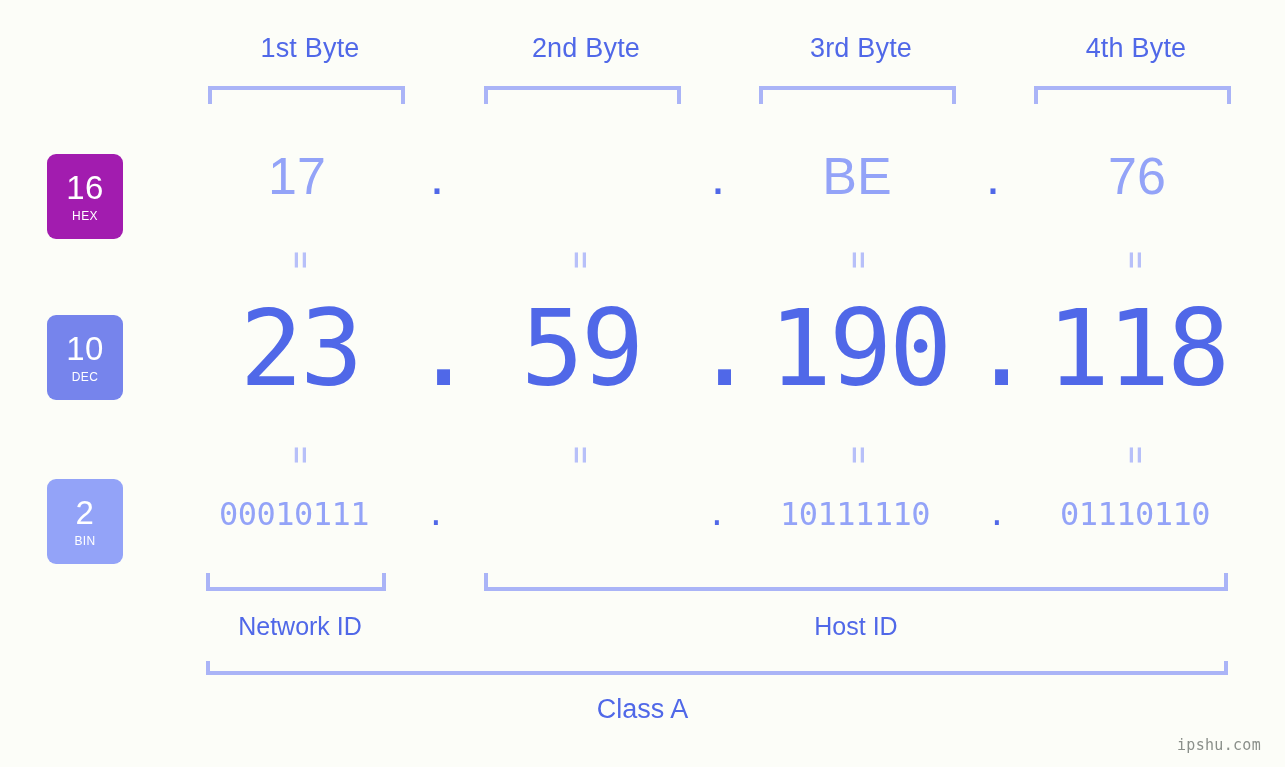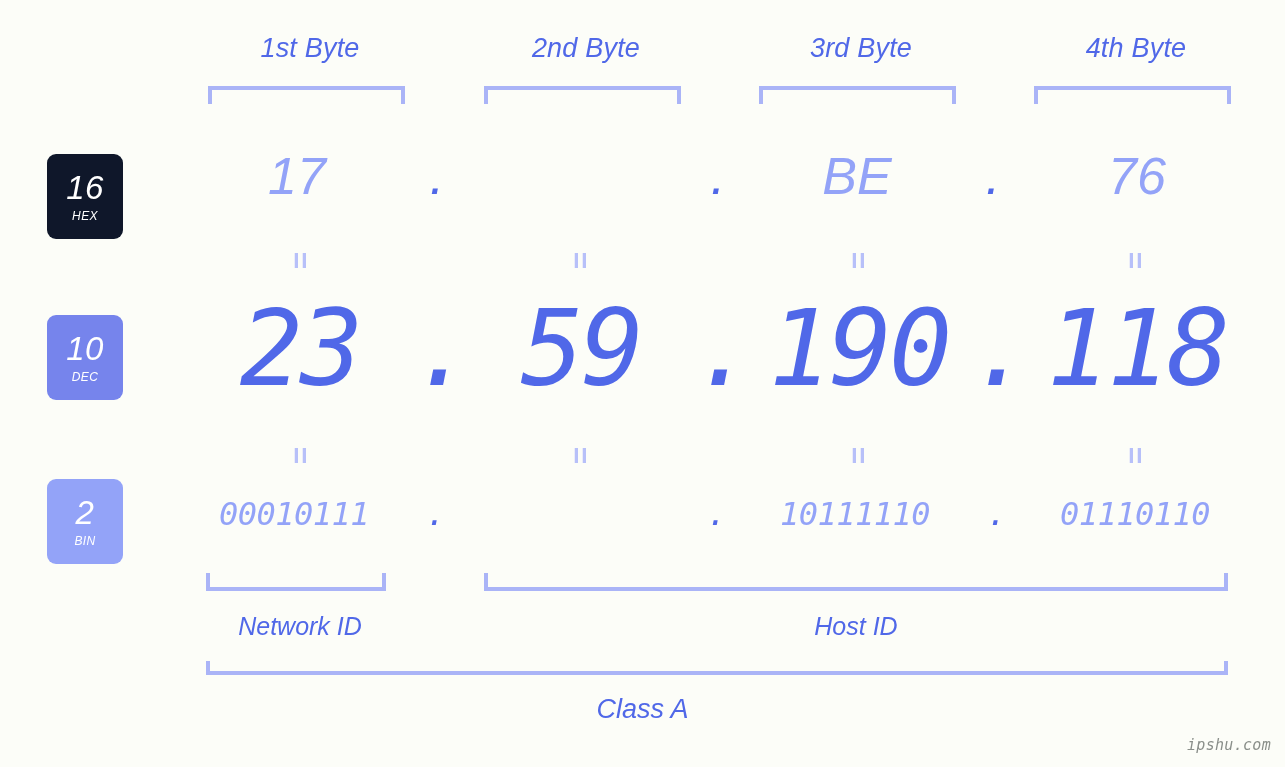--- a/index.html
+++ b/index.html
@@ -12,21 +12,20 @@
     background: #fcfdf8;
     font-family: "Liberation Sans", sans-serif;
     overflow: hidden;
     position: relative;
   }
 
   #stage {
     position: relative;
     width: 1285px;
     height: 767px;
-    font-style: italic;
   }
 
   
   .byte-label {
     position: absolute;
     top: 33px;
     width: 260px;
     text-align: center;
     font-size: 27px;
     color: #5068e8;
@@ -75,21 +74,21 @@
     font-size: 33px;
     font-weight: 400;
     letter-spacing: 0.5px;
   }
   .badge .name {
     font-size: 12px;
     font-weight: 400;
     margin-top: 6px;
     letter-spacing: 0.4px;
   }
-  #badge-hex { top: 154px;  height: 85px; background: #0f172a; }
+  #badge-hex { top: 154px;  height: 85px; background: #a21caf; }
   #badge-dec { top: 315px;  height: 85px; background: #7684ec; }
   #badge-bin { top: 479px;  height: 85px; background: #93a3f8; }
 
   
   .cell {
     position: absolute;
     text-align: center;
     white-space: nowrap;
   }
 
@@ -193,21 +192,21 @@
     width: 1285px;
     text-align: center;
     font-size: 27px;
     color: #5068e8;
     font-family: "Liberation Sans", sans-serif;
   }
 
   
   #watermark {
     position: absolute;
-    right: 14px;
+    right: 24px;
     bottom: 13px;
     font-size: 15px;
     color: #8a8f8a;
     font-family: "DejaVu Sans Mono", monospace;
     letter-spacing: 0.3px;
   }
 </style>
 </head>
 <body>
 

